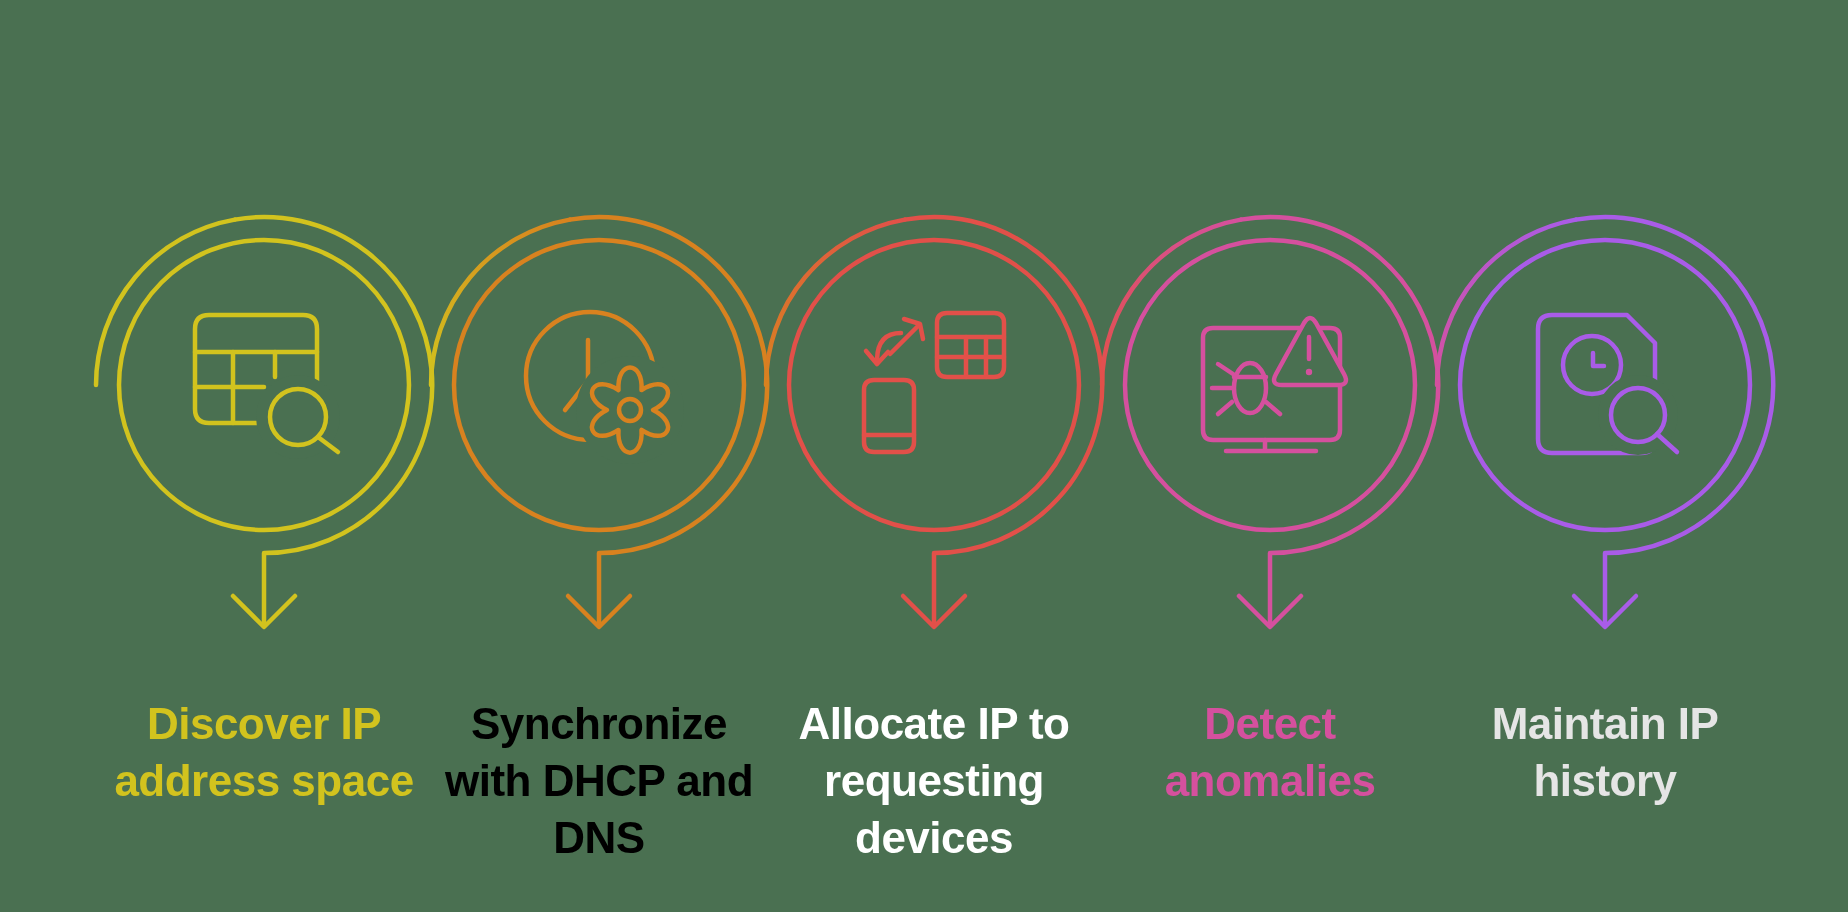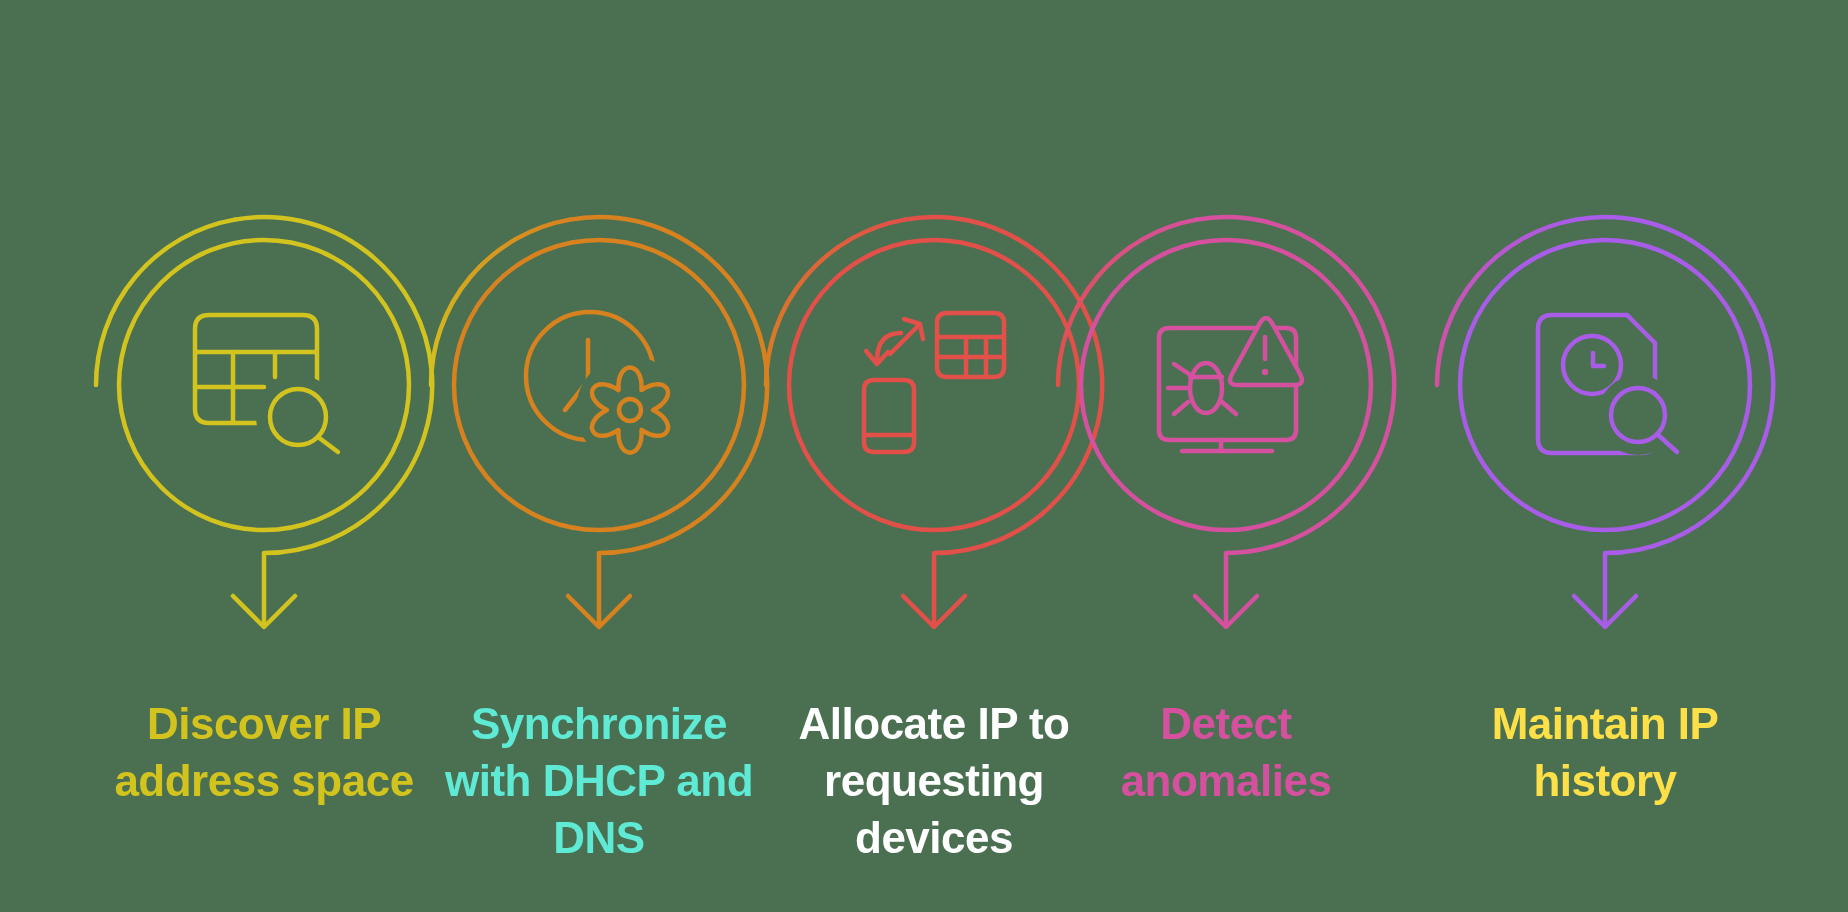--- a/index.html
+++ b/index.html
@@ -67,21 +67,21 @@
             <circle fill="none" stroke="#D8821F" stroke-width="4.5" stroke-linecap="round" stroke-linejoin="round" cx="31" cy="25" r="11"></circle>
           </g>
         </g>
         <defs>
           <linearGradient id="grad1" gradientUnits="userSpaceOnUse" x1="-168" y1="0" x2="-29.2" y2="-165.4">
             <stop offset="0%" stop-color="#D2C31E"></stop>
             <stop offset="100%" stop-color="#D8821F"></stop>
           </linearGradient>
         </defs>
       </svg>
-    <div class="step-label" style="color: #5eead4;">Synchronize
+    <div class="step-label" style="color: #000000;">Synchronize
 with DHCP and
 DNS</div>
   </div>
   <div class="step" style="left:754px">
     <svg viewBox="-180 -180 360 442" width="360" height="442">
         <g class="art">
           <circle fill="none" stroke="#E25049" stroke-width="4.5" stroke-linecap="round" stroke-linejoin="round" cx="0" cy="0" r="145"></circle>
           <path fill="none" stroke="url(#grad2)" stroke-width="4.5" stroke-linecap="round" stroke-linejoin="round" d="M -168 0 A 168 168 0 0 1 -29.2 -165.4"></path>
           <path fill="none" stroke="#E25049" stroke-width="4.5" stroke-linecap="round" stroke-linejoin="round" d="M -29.2 -165.4 A 168 168 0 1 1 0 168 L 0 241"></path>
           <path fill="none" stroke="#E25049" stroke-width="4.5" stroke-linecap="round" stroke-linejoin="round" d="M -31 211 L 0 242 L 31 211"></path>
@@ -103,21 +103,21 @@
           <linearGradient id="grad2" gradientUnits="userSpaceOnUse" x1="-168" y1="0" x2="-29.2" y2="-165.4">
             <stop offset="0%" stop-color="#D8821F"></stop>
             <stop offset="100%" stop-color="#E25049"></stop>
           </linearGradient>
         </defs>
       </svg>
     <div class="step-label" style="color: #ffffff;">Allocate IP to
 requesting
 devices</div>
   </div>
-  <div class="step" style="left:1046px">
+  <div class="step" style="left:1090px">
     <svg viewBox="-180 -180 360 442" width="360" height="442">
         <g class="art">
           <circle fill="none" stroke="#D5509E" stroke-width="4.5" stroke-linecap="round" stroke-linejoin="round" cx="0" cy="0" r="145"></circle>
           <path fill="none" stroke="url(#grad3)" stroke-width="4.5" stroke-linecap="round" stroke-linejoin="round" d="M -168 0 A 168 168 0 0 1 -29.2 -165.4"></path>
           <path fill="none" stroke="#D5509E" stroke-width="4.5" stroke-linecap="round" stroke-linejoin="round" d="M -29.2 -165.4 A 168 168 0 1 1 0 168 L 0 241"></path>
           <path fill="none" stroke="#D5509E" stroke-width="4.5" stroke-linecap="round" stroke-linejoin="round" d="M -31 211 L 0 242 L 31 211"></path>
           <g>
             <path fill="none" stroke="#D5509E" stroke-width="4.5" stroke-linecap="round" stroke-linejoin="round" d="M -57 -57 H 60 Q 70 -57 70 -47 V 45 Q 70 55 60 55 H -57 Q -67 55 -67 45 V -47 Q -67 -57 -57 -57 Z"></path>
             <path fill="none" stroke="#D5509E" stroke-width="4.5" stroke-linecap="round" stroke-linejoin="round" d="M -5 55 V 65"></path>
             <path fill="none" stroke="#D5509E" stroke-width="4.5" stroke-linecap="round" stroke-linejoin="round" d="M -44 66 H 46"></path>
@@ -158,16 +158,16 @@
             <path fill="none" stroke="#A95CE8" stroke-width="4.5" stroke-linecap="round" stroke-linejoin="round" d="M 52 49 L 72 67"></path>
           </g>
         </g>
         <defs>
           <linearGradient id="grad4" gradientUnits="userSpaceOnUse" x1="-168" y1="0" x2="-29.2" y2="-165.4">
             <stop offset="0%" stop-color="#D5509E"></stop>
             <stop offset="100%" stop-color="#A95CE8"></stop>
           </linearGradient>
         </defs>
       </svg>
-    <div class="step-label" style="color: #fde047;">Maintain IP
+    <div class="step-label" style="color: #e5e5e5;">Maintain IP
 history</div>
   </div>
 </div>
 
 </body></html>

